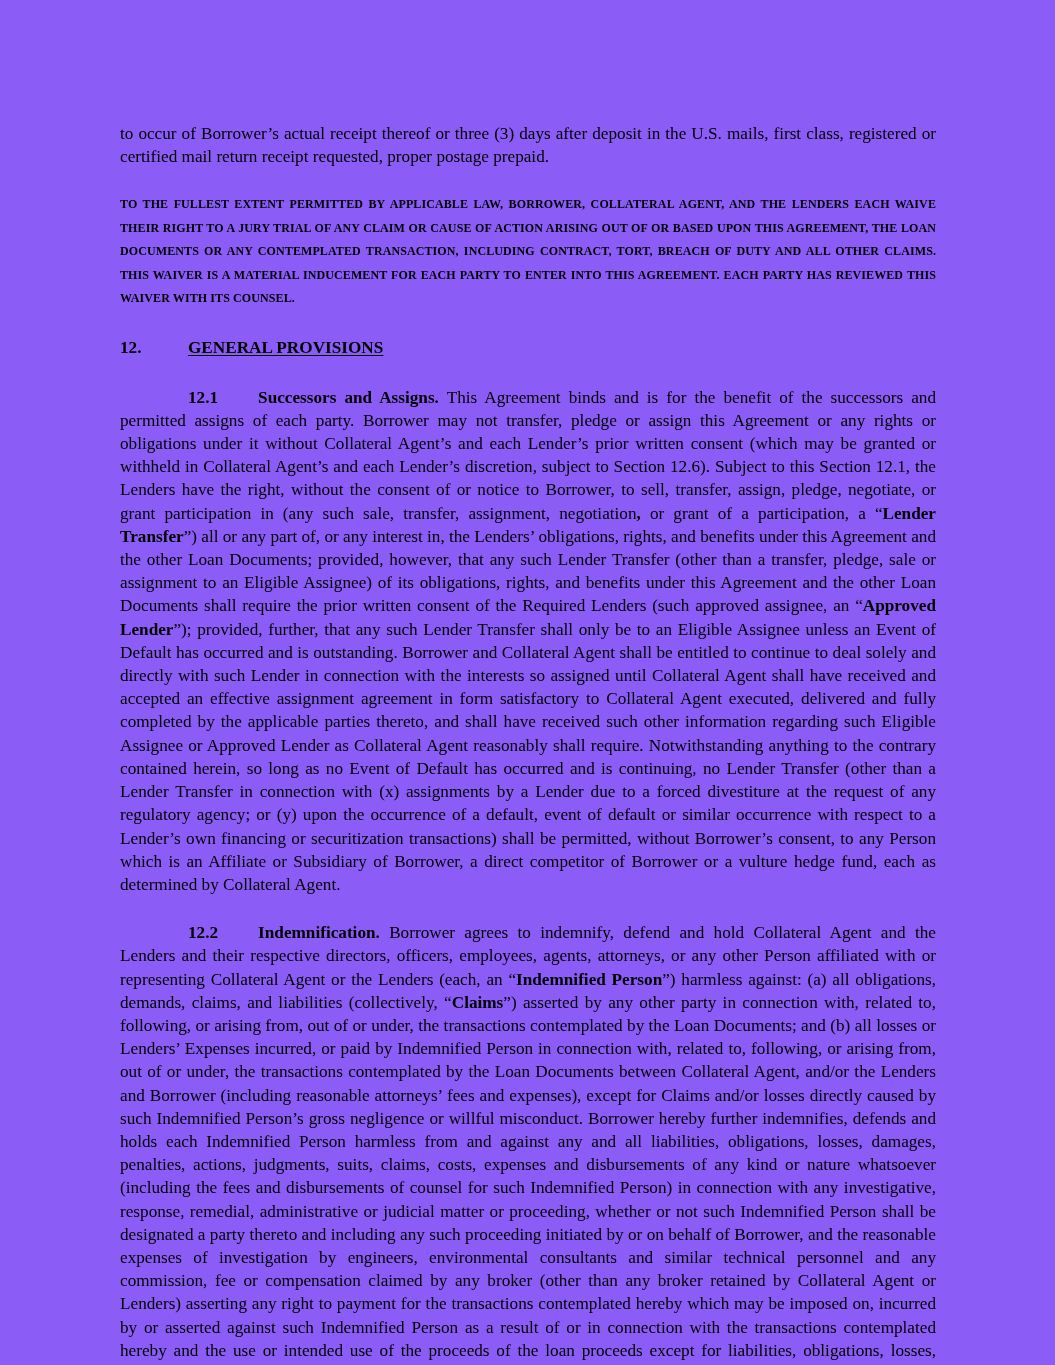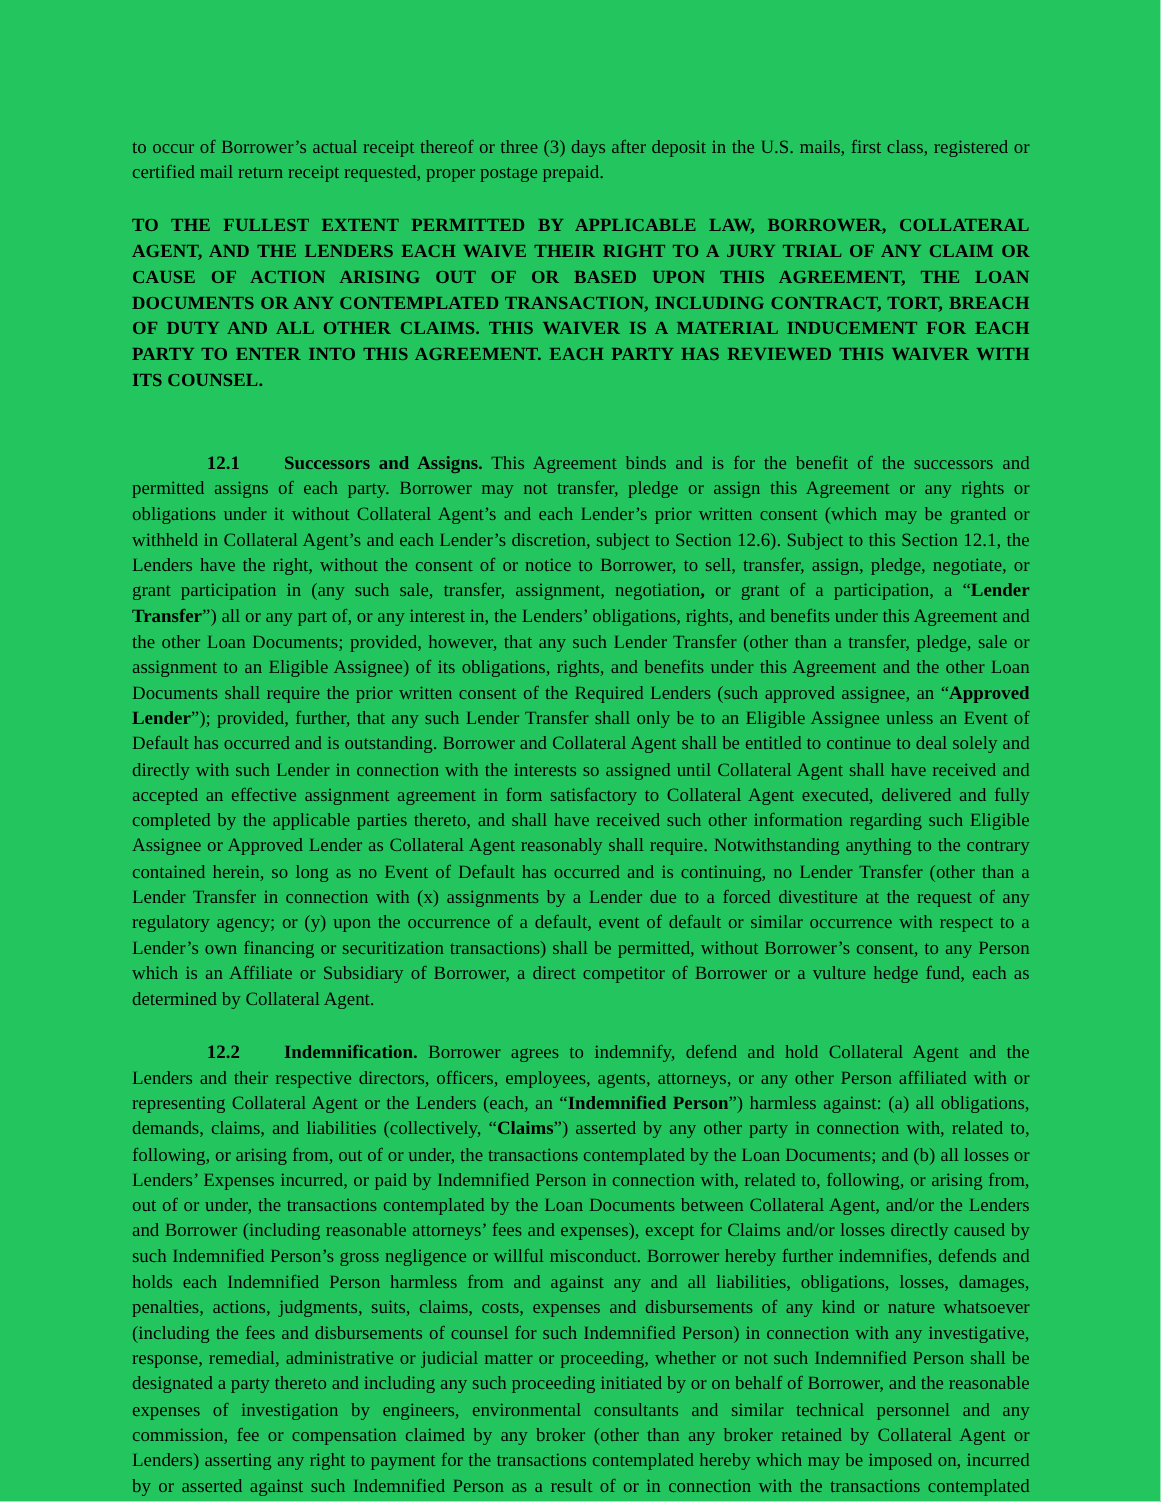--- a/index.html
+++ b/index.html
@@ -5,21 +5,21 @@
   html, body {
     margin: 0;
     padding: 0;
     background: #ffffff;
   }
   .page {
     position: relative;
     width: 1055px;
     height: 1365px;
     margin: 0 auto;
-    background: #22c55e;
+    background: #8b5cf6;
     font-family: "Liberation Serif", "DejaVu Serif", serif;
     color: #000000;
     box-sizing: border-box;
     overflow: hidden;
   }
   .body-col {
     position: absolute;
     left: 120px;
     top: 122px;
     width: 816px;
@@ -37,21 +37,21 @@
     hyphens: none;
   }
   .para.indent {
     text-indent: 68px;
     font-family: Liberation Serif, serif;
   }
   .gap-md { height: 25px; }
   .gap-lg { height: 26px; }
 
   .waiver {
-    font-size: 17px;
+    font-size: 12px;
     line-height: 23.4px;
     font-weight: bold;
     text-align: justify;
     text-justify: inter-word;
     letter-spacing: 0.1px;
   }
 
   .sec-head {
     font-size: 17.2px;
     line-height: 23.2px;
@@ -87,20 +87,21 @@
   <div class="body-col">
 
     <p class="para"><span>to occur of Borrower’s actual receipt thereof or three (3) days after deposit in the U.S. mails, first class, registered or certified mail return receipt requested, proper postage prepaid.</span></p>
 
     <div class="gap-md"></div>
 
     <p class="waiver"><span>TO THE FULLEST EXTENT PERMITTED BY APPLICABLE LAW, BORROWER, COLLATERAL AGENT, AND THE LENDERS EACH WAIVE THEIR RIGHT TO A JURY TRIAL OF ANY CLAIM OR CAUSE OF ACTION ARISING OUT OF OR BASED UPON THIS AGREEMENT, THE LOAN DOCUMENTS OR ANY CONTEMPLATED TRANSACTION, INCLUDING CONTRACT, TORT, BREACH OF DUTY AND ALL OTHER CLAIMS.  THIS WAIVER IS A MATERIAL INDUCEMENT FOR EACH PARTY TO ENTER INTO THIS AGREEMENT.  EACH PARTY HAS REVIEWED THIS WAIVER WITH ITS COUNSEL.</span></p>
 
     <div class="gap-lg"></div>
 
+    <p class="sec-head"><span class="num">12.</span><span class="title">GENERAL PROVISIONS</span></p>
 
     <div class="gap-lg"></div>
 
     <p class="para indent"><span class="subnum">12.1</span><span class="subnum-spacer"></span><span class="run-title">Successors and Assigns.</span><span> This Agreement binds and is for the benefit of the successors and permitted assigns of each party.  Borrower may not transfer, pledge or assign this Agreement or any rights or obligations under it without Collateral Agent’s and each Lender’s prior written consent (which may be granted or withheld in Collateral Agent’s and each Lender’s discretion, subject to Section 12.6).  Subject to this Section 12.1, the Lenders have the right, without the consent of or notice to Borrower, to sell, transfer, assign, pledge, negotiate, or grant participation in (any such sale, transfer, assignment, negotiation</span><b>,</b><span> or grant of a participation, a “</span><b>Lender Transfer</b><span>”) all or any part of, or any interest in, the Lenders’ obligations, rights, and benefits under this Agreement and the other Loan Documents; provided, however, that any such Lender Transfer (other than a transfer, pledge, sale or assignment to an Eligible Assignee) of its obligations, rights, and benefits under this Agreement and the other Loan Documents shall require the prior written consent of the Required Lenders (such approved assignee, an “</span><b>Approved Lender</b><span>”); provided, further, that any such Lender Transfer shall only be to an Eligible Assignee unless an Event of Default has occurred and is outstanding.  Borrower and Collateral Agent shall be entitled to continue to deal solely and directly with such Lender in connection with the interests so assigned until Collateral Agent shall have received and accepted an effective assignment agreement in form satisfactory to Collateral Agent executed, delivered and fully completed by the applicable parties thereto, and shall have received such other information regarding such Eligible Assignee or Approved Lender as Collateral Agent reasonably shall require.  Notwithstanding anything to the contrary contained herein, so long as no Event of Default has occurred and is continuing, no Lender Transfer (other than a Lender Transfer in connection with (x) assignments by a Lender due to a forced divestiture at the request of any regulatory agency; or (y) upon the occurrence of a default, event of default or similar occurrence with respect to a Lender’s own financing or securitization transactions) shall be permitted, without Borrower’s consent, to any Person which is an Affiliate or Subsidiary of Borrower, a direct competitor of Borrower or a vulture hedge fund, each as determined by Collateral Agent.</span></p>
 
     <div class="gap-md"></div>
 
     <p class="para indent"><span class="subnum">12.2</span><span class="subnum-spacer"></span><span class="run-title">Indemnification.</span><span> Borrower agrees to indemnify, defend and hold Collateral Agent and the Lenders and their respective directors, officers, employees, agents, attorneys, or any other Person affiliated with or representing Collateral Agent or the Lenders (each, an “</span><b>Indemnified Person</b><span>”) harmless against: (a) all obligations, demands, claims, and liabilities (collectively, “</span><b>Claims</b><span>”) asserted by any other party in connection with, related to, following, or arising from, out of or under, the transactions contemplated by the Loan Documents; and (b) all losses or Lenders’ Expenses incurred, or paid by Indemnified Person in connection with, related to, following, or arising from, out of or under, the transactions contemplated by the Loan Documents between Collateral Agent, and/or the Lenders and Borrower (including reasonable attorneys’ fees and expenses), except for Claims and/or losses directly caused by such Indemnified Person’s gross negligence or willful misconduct.  Borrower hereby further indemnifies, defends and holds each Indemnified Person harmless from and against any and all liabilities, obligations, losses, damages, penalties, actions, judgments, suits, claims, costs, expenses and disbursements of any kind or nature whatsoever (including the fees and disbursements of counsel for such Indemnified Person) in connection with any investigative, response, remedial, administrative or judicial matter or proceeding, whether or not such Indemnified Person shall be designated a party thereto and including any such proceeding initiated by or on behalf of Borrower, and the reasonable expenses of investigation by engineers, environmental consultants and similar technical personnel and any commission, fee or compensation claimed by any broker (other than any broker retained by Collateral Agent or Lenders) asserting any right to payment for the transactions contemplated hereby which may be imposed on, incurred by or asserted against such Indemnified Person as a result of or in connection with the transactions contemplated hereby and the use or intended use of the proceeds of the loan proceeds except for liabilities, obligations, losses, damages, penalties, actions,</span></p>
 
   </div>

